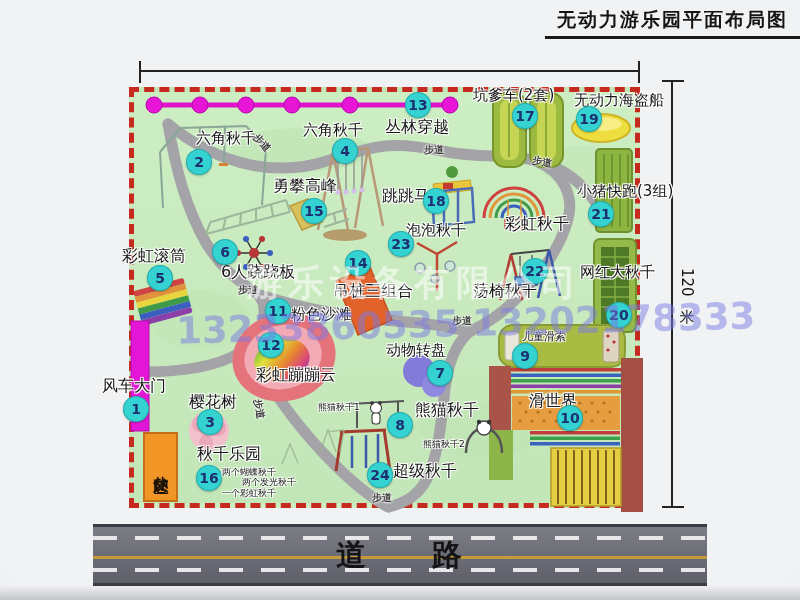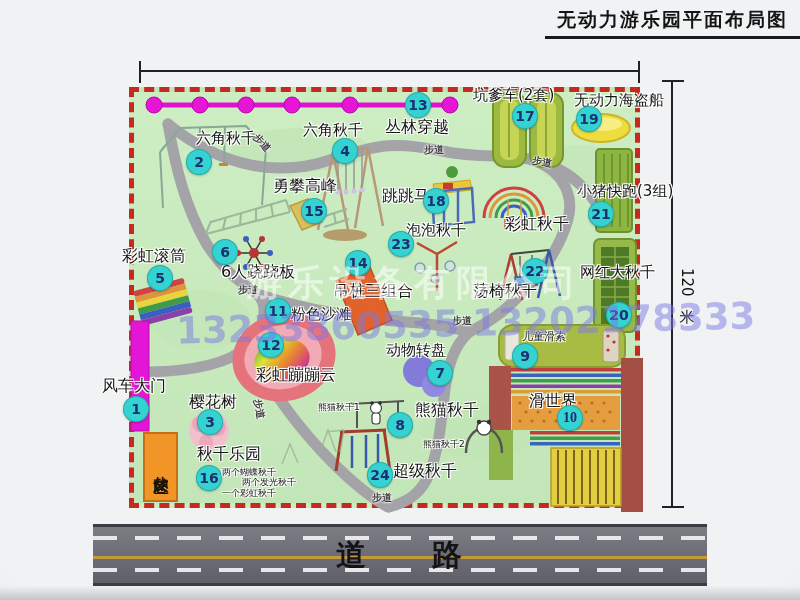--- a/index.html
+++ b/index.html
@@ -399,21 +399,21 @@
       <div class="badge" style="left: 147px; top: 265px;">5</div>
       <div class="attr-label" style="left: 221px; top: 264px; font-size: 16px;">6人跷跷板</div>
       <div class="badge" style="left: 212px; top: 239px;">6</div>
       <div class="attr-label" style="left: 386px; top: 343px; font-size: 15px;">动物转盘</div>
       <div class="badge" style="left: 427px; top: 360px;">7</div>
       <div class="attr-label" style="left: 415px; top: 402px; font-size: 16px;">熊猫秋千</div>
       <div class="badge" style="left: 387px; top: 412px;">8</div>
       <div class="attr-label" style="left: 522px; top: 331px; font-size: 11px;">儿童滑索</div>
       <div class="badge" style="left: 512px; top: 343px;">9</div>
       <div class="attr-label" style="left: 529px; top: 393px; font-size: 16px;">滑世界</div>
-      <div class="badge" style="left: 557px; top: 405px; font-family: Liberation Serif, serif;">10</div>
+      <div class="badge" style="left: 557px; top: 405px;">10</div>
       <div class="attr-label" style="left: 291px; top: 307px; font-size: 15px;">粉色沙滩</div>
       <div class="badge" style="left: 265px; top: 298px;">11</div>
       <div class="attr-label" style="left: 256px; top: 367px; font-size: 16px;">彩虹蹦蹦云</div>
       <div class="badge" style="left: 258px; top: 332px;">12</div>
       <div class="attr-label" style="left: 385px; top: 119px; font-size: 16px;">丛林穿越</div>
       <div class="badge" style="left: 405px; top: 92px;">13</div>
       <div class="attr-label" style="left: 333px; top: 283px; font-size: 16px;">吊桩三组合</div>
       <div class="badge" style="left: 345px; top: 250px;">14</div>
       <div class="attr-label" style="left: 258px; top: 178px; font-size: 16px; margin-left: 15px;">勇攀高峰</div>
       <div class="badge" style="left: 301px; top: 198px;">15</div>

